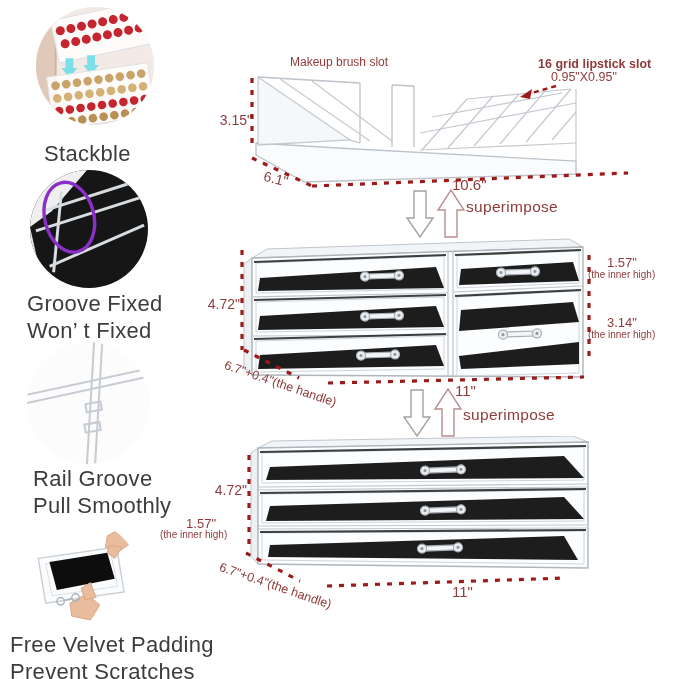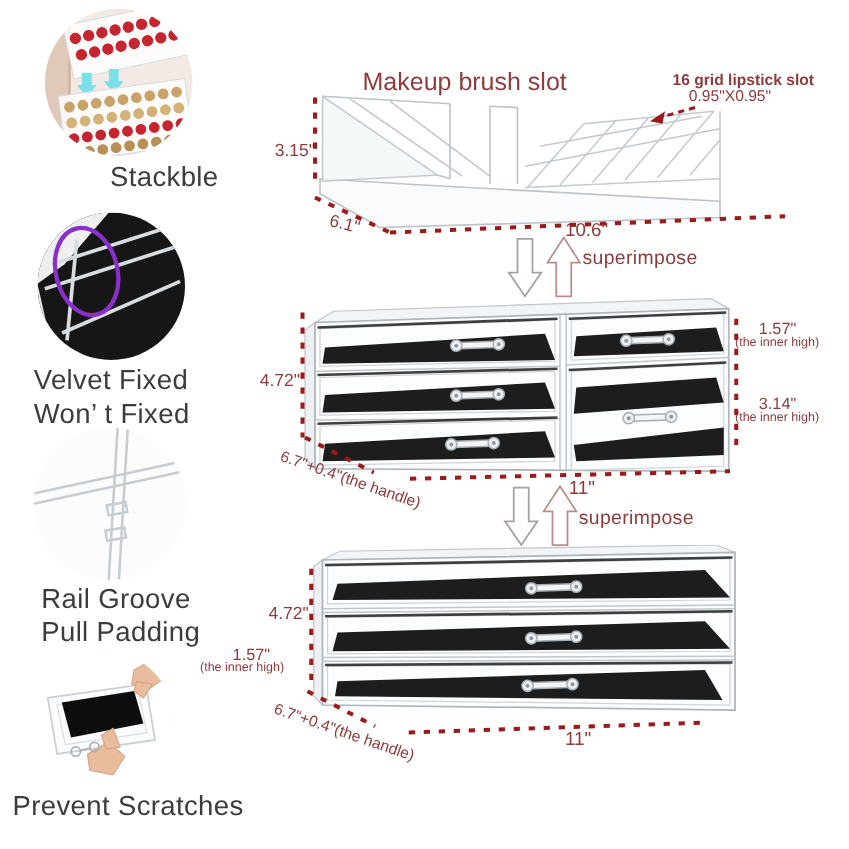--- a/index.html
+++ b/index.html
@@ -96,57 +96,57 @@
             <circle cx="-9" cy="20" r="4.4"></circle>
             <circle cx="2" cy="20" r="4.4"></circle>
             <circle cx="13" cy="20" r="4.4"></circle>
             <circle cx="24" cy="20" r="4.4"></circle>
             <circle cx="35" cy="20" r="4.4"></circle>
             <circle cx="46" cy="20" r="4.4"></circle>
         </g>
       </g>
     </svg>
   </div>
-  <div class="abs caption" style="left:44px;top:128px;margin-left:44px;">Stackble</div>
+  <div class="abs caption" style="left:44px;top:140px;">Stackble</div>
 
   <div class="abs photo-circle" style="left:30px;top:170px;width:118px;height:118px;">
     <svg viewBox="0 0 120 120">
       <rect width="120" height="120" fill="#161616"></rect>
       <polygon points="0,0 58,0 22,42 0,58" fill="#efefef"></polygon>
       <polygon points="0,58 14,120 0,120" fill="#e6e6e6"></polygon>
       <g stroke="#d8dde1" stroke-width="3" fill="none">
         <line x1="12" y1="42" x2="100" y2="14"></line>
         <line x1="6" y1="62" x2="112" y2="28"></line>
         <line x1="20" y1="98" x2="116" y2="56"></line>
         <line x1="32" y1="22" x2="24" y2="104"></line>
       </g>
       <ellipse cx="40" cy="48" rx="25" ry="36" transform="rotate(-14 40 48)" fill="none" stroke="#8b2fc9" stroke-width="3.5"></ellipse>
     </svg>
   </div>
   <div class="abs caption" style="left:27px;top:290px;">
-    <div>Velvet Fixed</div>
+    <div>Groove Fixed</div>
     <div>Won’ t Fixed</div>
   </div>
 
   <div class="abs photo-circle" style="left:27px;top:342px;width:122px;height:122px;">
     <svg viewBox="0 0 120 120">
       <rect width="120" height="120" fill="#fcfcfd"></rect>
       <g stroke="#c6ccd1" stroke-width="2" fill="none">
         <line x1="66" y1="0" x2="59" y2="120"></line>
         <line x1="74" y1="0" x2="67" y2="120"></line>
         <line x1="0" y1="52" x2="120" y2="26"></line>
         <line x1="0" y1="60" x2="120" y2="34"></line>
         <rect x="58" y="60" width="15" height="8" transform="rotate(-10 65 64)"></rect>
         <rect x="57" y="80" width="15" height="8" transform="rotate(-10 64 84)"></rect>
       </g>
     </svg>
   </div>
   <div class="abs caption" style="left:33px;top:465px;">
     <div>Rail Groove</div>
-    <div>Pull Padding</div>
+    <div>Pull Smoothly</div>
   </div>
 
   <div class="abs photo-circle" style="left:27px;top:521px;width:112px;height:112px;">
     <svg viewBox="0 0 120 120">
       <rect width="120" height="120" fill="#ffffff"></rect>
       <polygon points="12,40 96,28 104,76 20,88" fill="#fbfcfd" stroke="#c9cfd4" stroke-width="1.5"></polygon>
       <polygon points="20,46 90,36 97,70 27,80" fill="none" stroke="#d8dde2"></polygon>
       <polygon points="24,44 86,34 94,62 32,74" fill="#0d0d0d"></polygon>
       <g fill="#e9bc9e" stroke="#d9a583" stroke-width="1">
         <polygon points="86,16 104,6 114,22 96,34 84,28"></polygon>
@@ -155,20 +155,21 @@
         <polygon points="58,72 68,66 74,82 62,84"></polygon>
       </g>
       <g fill="none" stroke="#aab2ba" stroke-width="1.5">
         <circle cx="36" cy="86" r="4"></circle>
           <circle cx="52" cy="82" r="4"></circle>
           <line x1="40" y1="85" x2="48" y2="83"></line>
       </g>
     </svg>
   </div>
   <div class="abs caption" style="left:10px;top:631px;">
+    <div>Free Velvet Padding</div>
     <div>Prevent Scratches</div>
   </div>
 
   <svg class="abs" style="left:242px;top:55px;" width="345" height="140" viewBox="0 0 345 140">
     <g fill="none" stroke="#bcc3c9" stroke-width="1.3">
       <polygon points="14,100 62,127 334,119 334,106 96,93 14,88" fill="#f9fbfc"></polygon>
       <polygon points="16,22 16,90 108,85" fill="#f4f7f9" opacity="0.85"></polygon>
       <line x1="16" y1="22" x2="118" y2="28"></line>
       <line x1="118" y1="28" x2="118" y2="88"></line>
       <line x1="108" y1="85" x2="118" y2="88"></line>
@@ -186,21 +187,21 @@
       <line x1="284" y1="87" x2="329" y2="34"></line>
       <line x1="310" y1="85" x2="334" y2="57"></line>
       <line x1="178" y1="78" x2="334" y2="48"></line>
       <line x1="190" y1="62" x2="320" y2="38"></line>
       <line x1="178" y1="95" x2="334" y2="88"></line>
       <line x1="334" y1="34" x2="334" y2="106"></line>
       <line x1="225" y1="44" x2="329" y2="34"></line>
     </g>
   </svg>
 
-  <div class="abs red dim" style="left:290px;top:55px;font-size:20px;">Makeup brush slot</div>
+  <div class="abs red dim" style="left:290px;top:55px;font-size:12px;">Makeup brush slot</div>
   <div class="abs red" style="left:538px;top:57px;font-size:12.5px;font-weight:bold;">16 grid lipstick slot</div>
   <div class="abs red" style="left:551px;top:70px;font-size:12.5px;">0.95"X0.95"</div>
   <div class="abs red dim right" style="left:210px;top:112px;width:42px;font-size:14px;">3.15"</div>
   <div class="abs red dim rot" style="left:266px;top:168px;font-size:14px;">6.1"</div>
   <div class="abs red dim-lg" style="left:452px;top:176px;">10.6"</div>
   <div class="abs red sup" style="left:466px;top:198px;">superimpose</div>
 
   <svg class="abs" style="left:240px;top:236px;" width="350" height="150" viewBox="0 0 350 150">
     <polygon points="12,22 343,11 329,3 27,13" fill="#f2f5f7" stroke="#c0c6cc"></polygon>
     <polygon points="12,22 12,139 4,131 4,28" fill="#eef1f4" stroke="#c0c6cc"></polygon>

